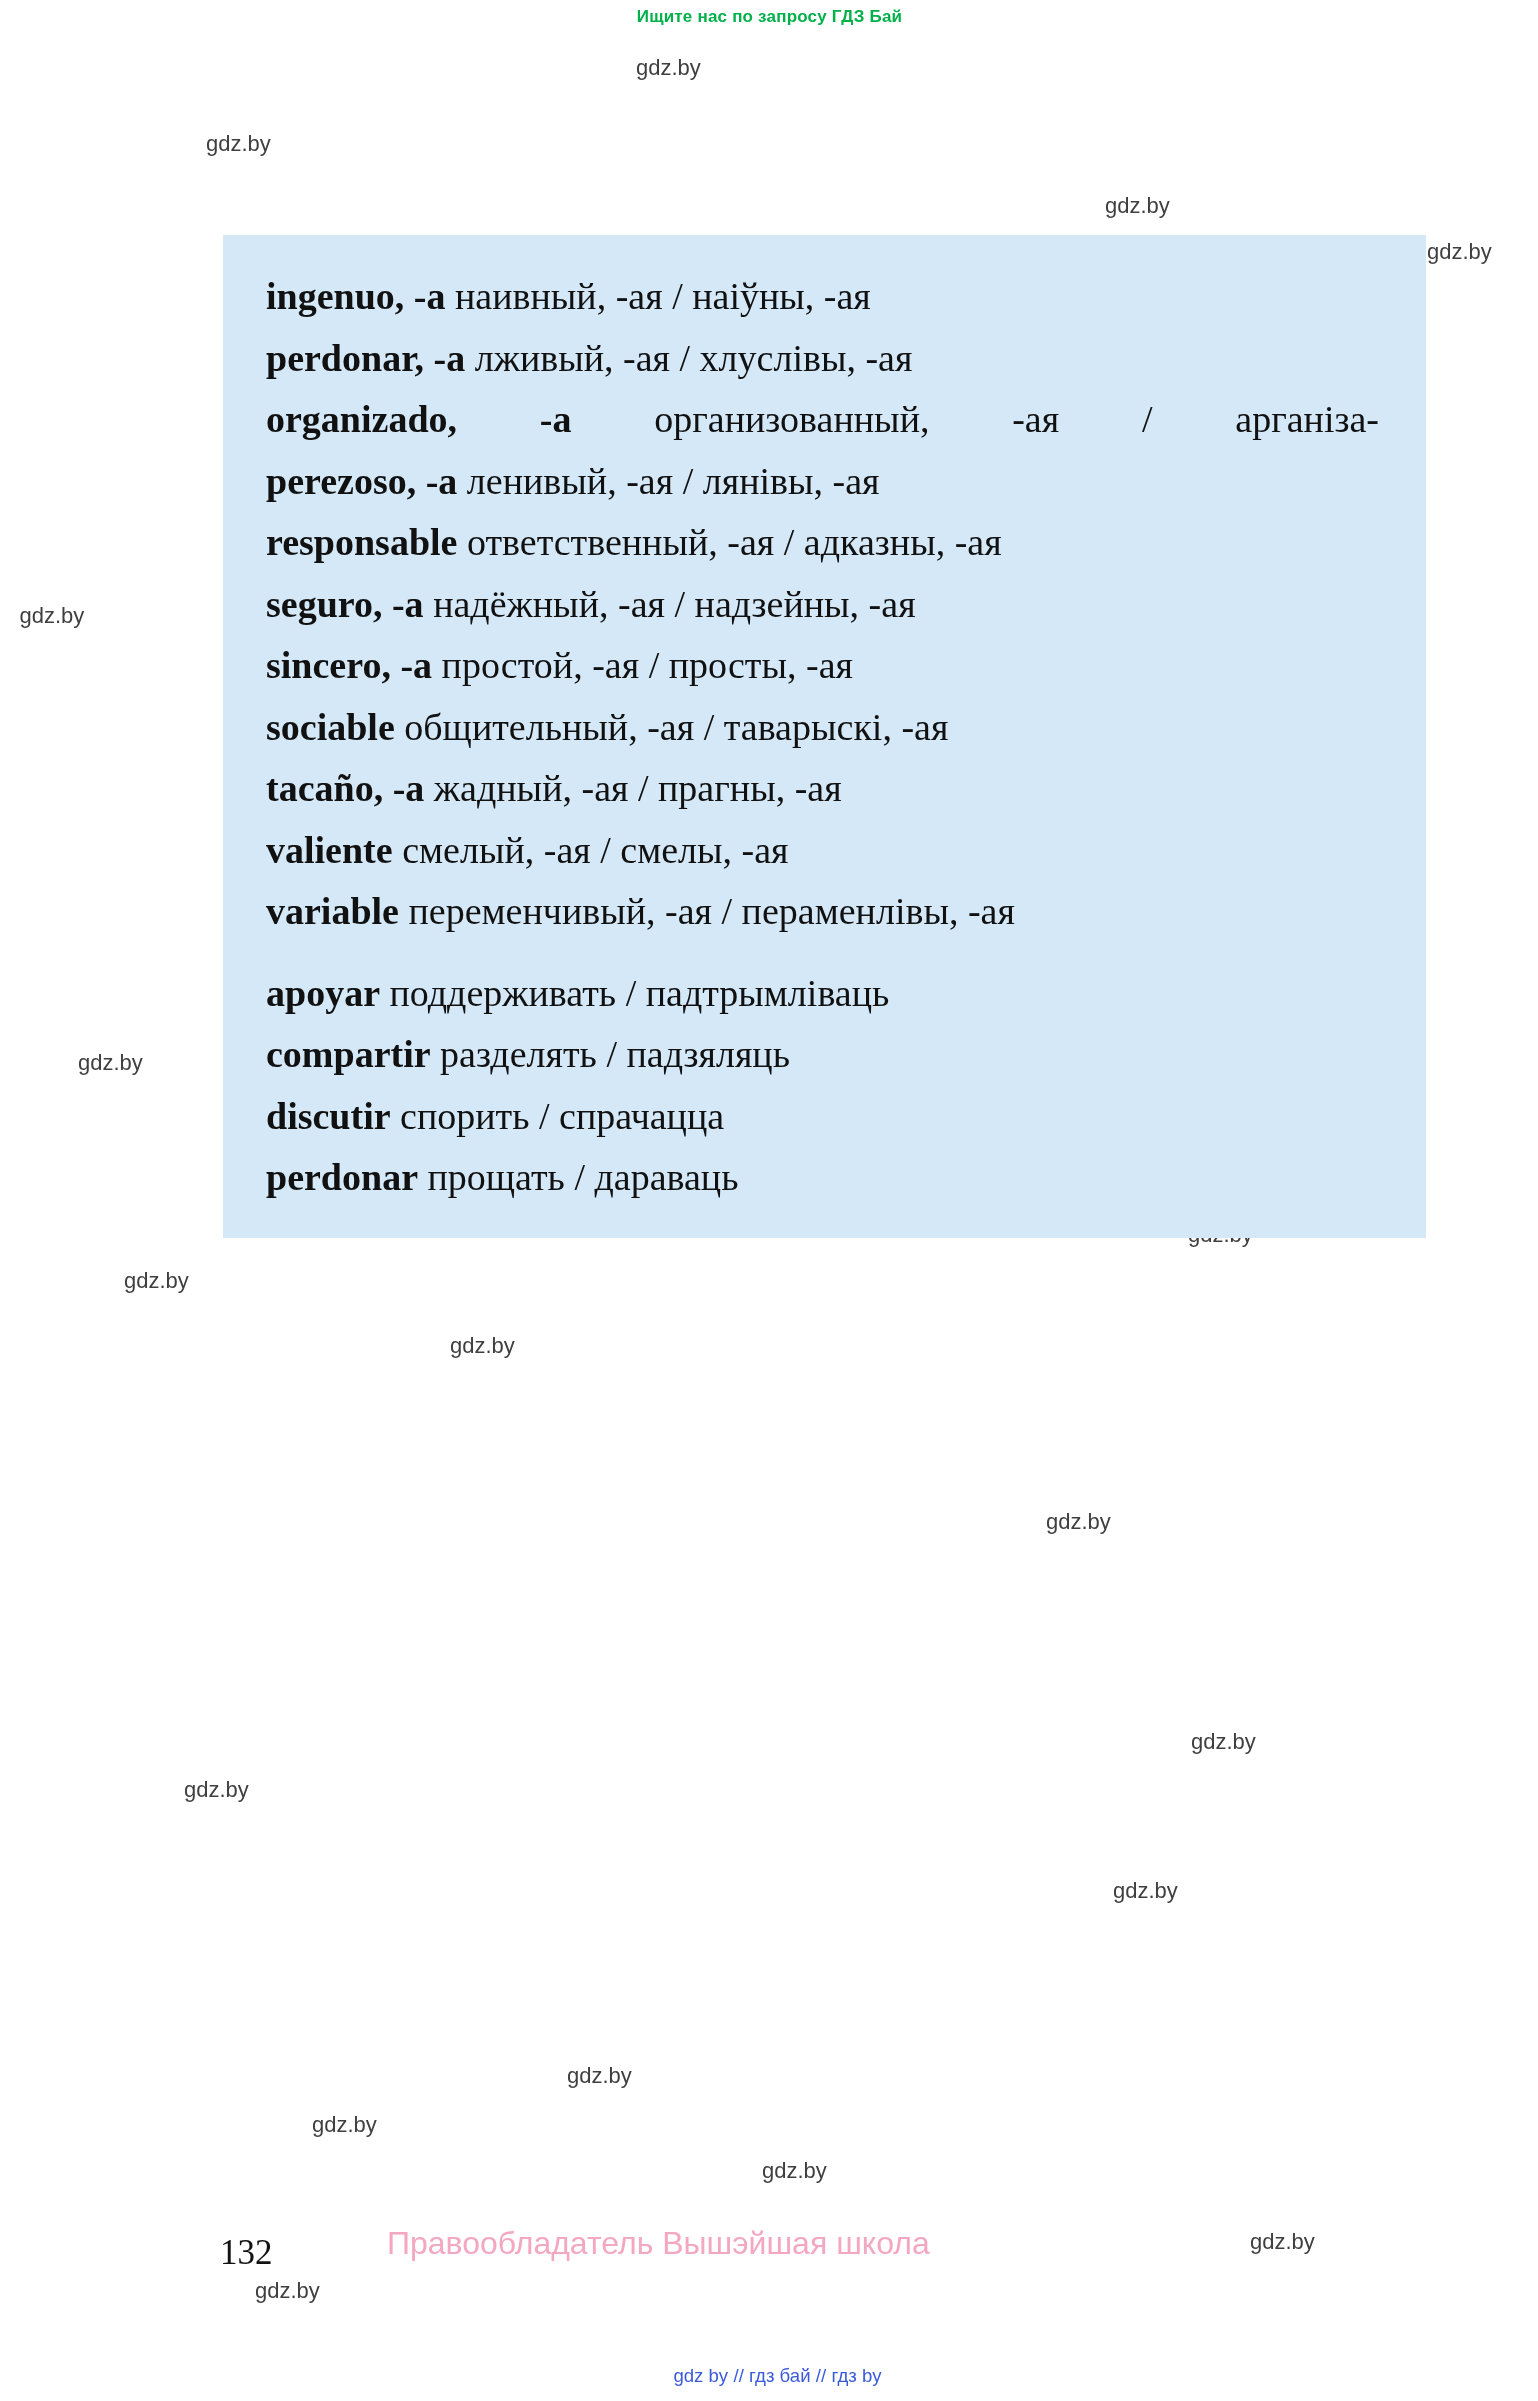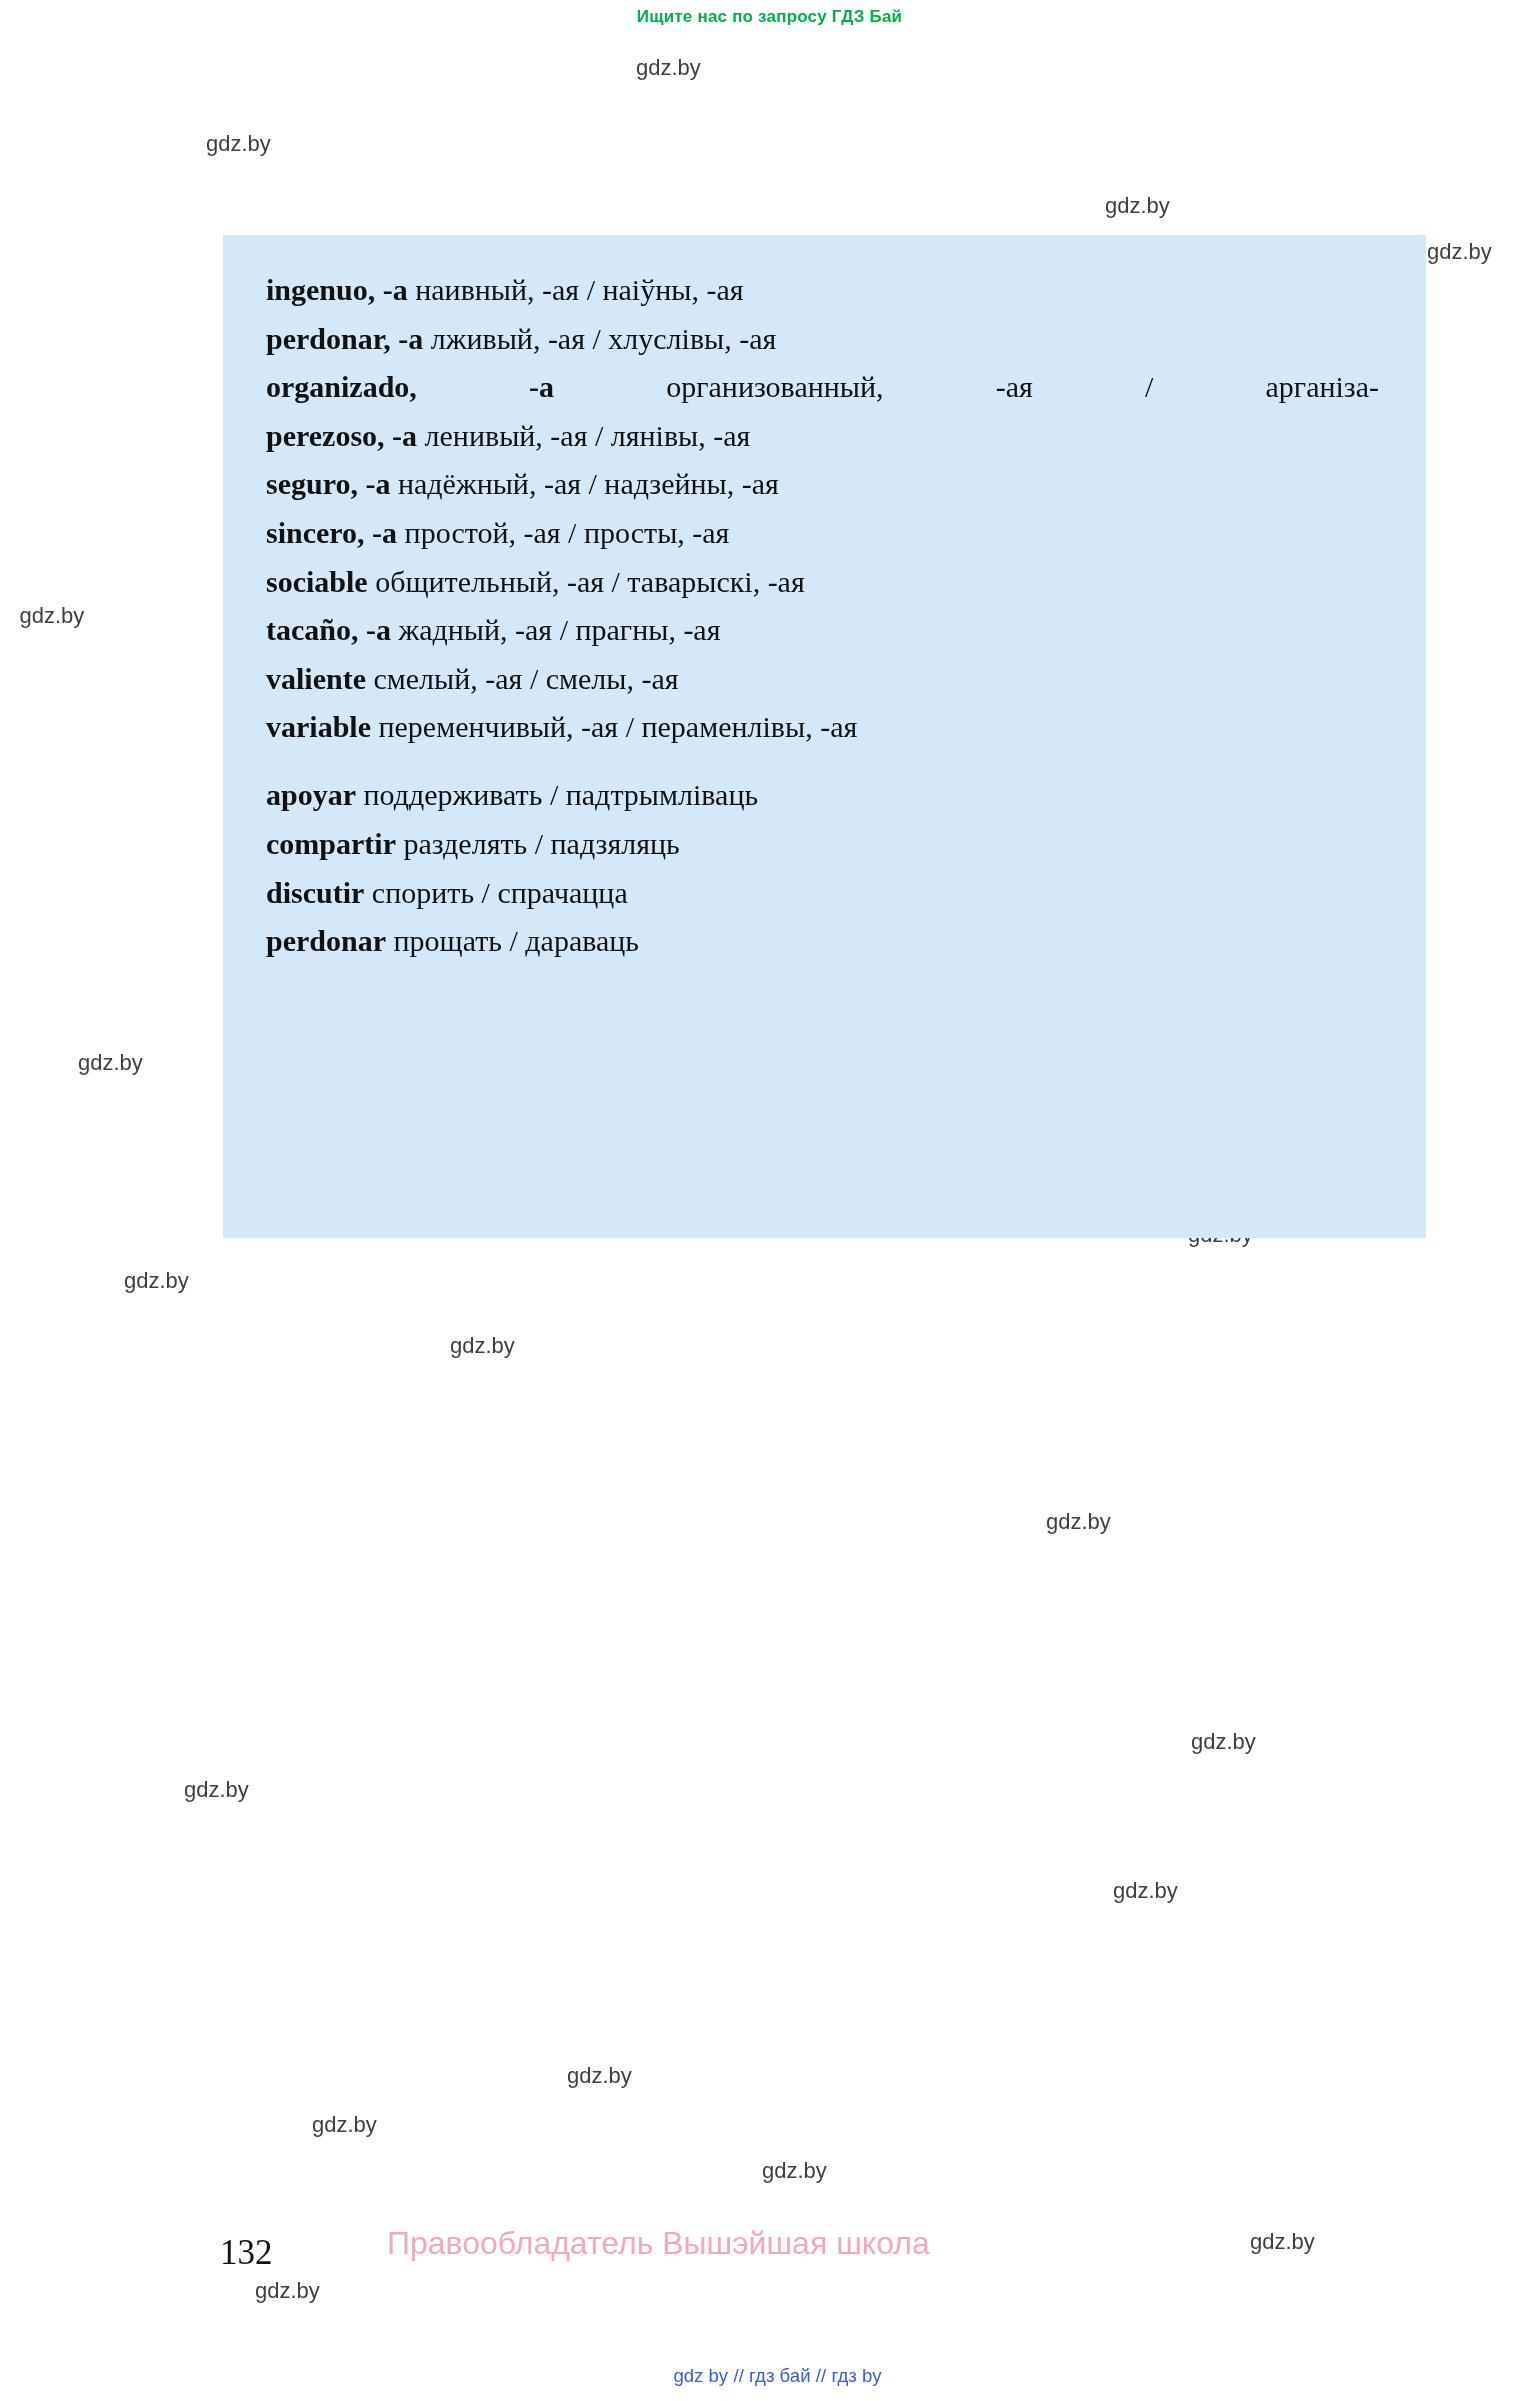--- a/index.html
+++ b/index.html
@@ -45,21 +45,21 @@
     position: absolute;
     left: 223px;
     top: 235px;
     width: 1203px;
     height: 1003px;
     background: #d4e8f7;
     box-sizing: border-box;
     padding: 31px 35px 26.6px 43px;
   }
   .vocab-line {
-    font-size: 30px;
+    font-size: 38px;
     line-height: 1.62;
     color: #111111;
     white-space: nowrap;
   }
   .vocab-line .hw {
     font-weight: bold;
   }
   .vocab-line.wrap-cont {
     padding-left: 49px;
     white-space: nowrap;
@@ -147,20 +147,21 @@
       <div class="wm" style="left: 1250px; top: 2229px;">gdz.by</div>
       <div class="wm" style="left: 255px; top: 2278px;">gdz.by</div>
     </div>
 
   <div class="vocab-block">
     <div id="vocab-lines">
         <div class="vocab-line"><span class="hw">ingenuo, -a</span><span class="tr"> наивный, -ая / наіўны, -ая</span></div>
         <div class="vocab-line"><span class="hw">perdonar, -a</span><span class="tr"> лживый, -ая / хлуслівы, -ая</span></div>
         <div class="vocab-line justified"><span class="hw">organizado,  -a</span><span class="tr">  организованный,  -ая   /   арганіза-</span></div>
         <div class="vocab-line"><span class="hw">perezoso, -a</span><span class="tr"> ленивый, -ая / лянівы, -ая</span></div>
+        <div class="vocab-line"><span class="hw">responsable</span><span class="tr"> ответственный, -ая / адказны, -ая</span></div>
         <div class="vocab-line"><span class="hw">seguro, -a</span><span class="tr"> надёжный, -ая / надзейны, -ая</span></div>
         <div class="vocab-line"><span class="hw">sincero, -a</span><span class="tr"> простой, -ая / просты, -ая</span></div>
         <div class="vocab-line"><span class="hw">sociable</span><span class="tr"> общительный, -ая / таварыскі, -ая</span></div>
         <div class="vocab-line"><span class="hw">tacaño, -a</span><span class="tr"> жадный, -ая / прагны, -ая</span></div>
         <div class="vocab-line"><span class="hw">valiente</span><span class="tr"> смелый, -ая / смелы, -ая</span></div>
         <div class="vocab-line"><span class="hw">variable</span><span class="tr"> переменчивый, -ая / пераменлівы, -ая</span></div>
         <div class="vocab-line gap-before"><span class="hw">apoyar</span><span class="tr"> поддерживать / падтрымліваць</span></div>
         <div class="vocab-line"><span class="hw">compartir</span><span class="tr"> разделять / падзяляць</span></div>
         <div class="vocab-line"><span class="hw">discutir</span><span class="tr"> спорить / спрачацца</span></div>
         <div class="vocab-line"><span class="hw">perdonar</span><span class="tr"> прощать / дараваць</span></div>

